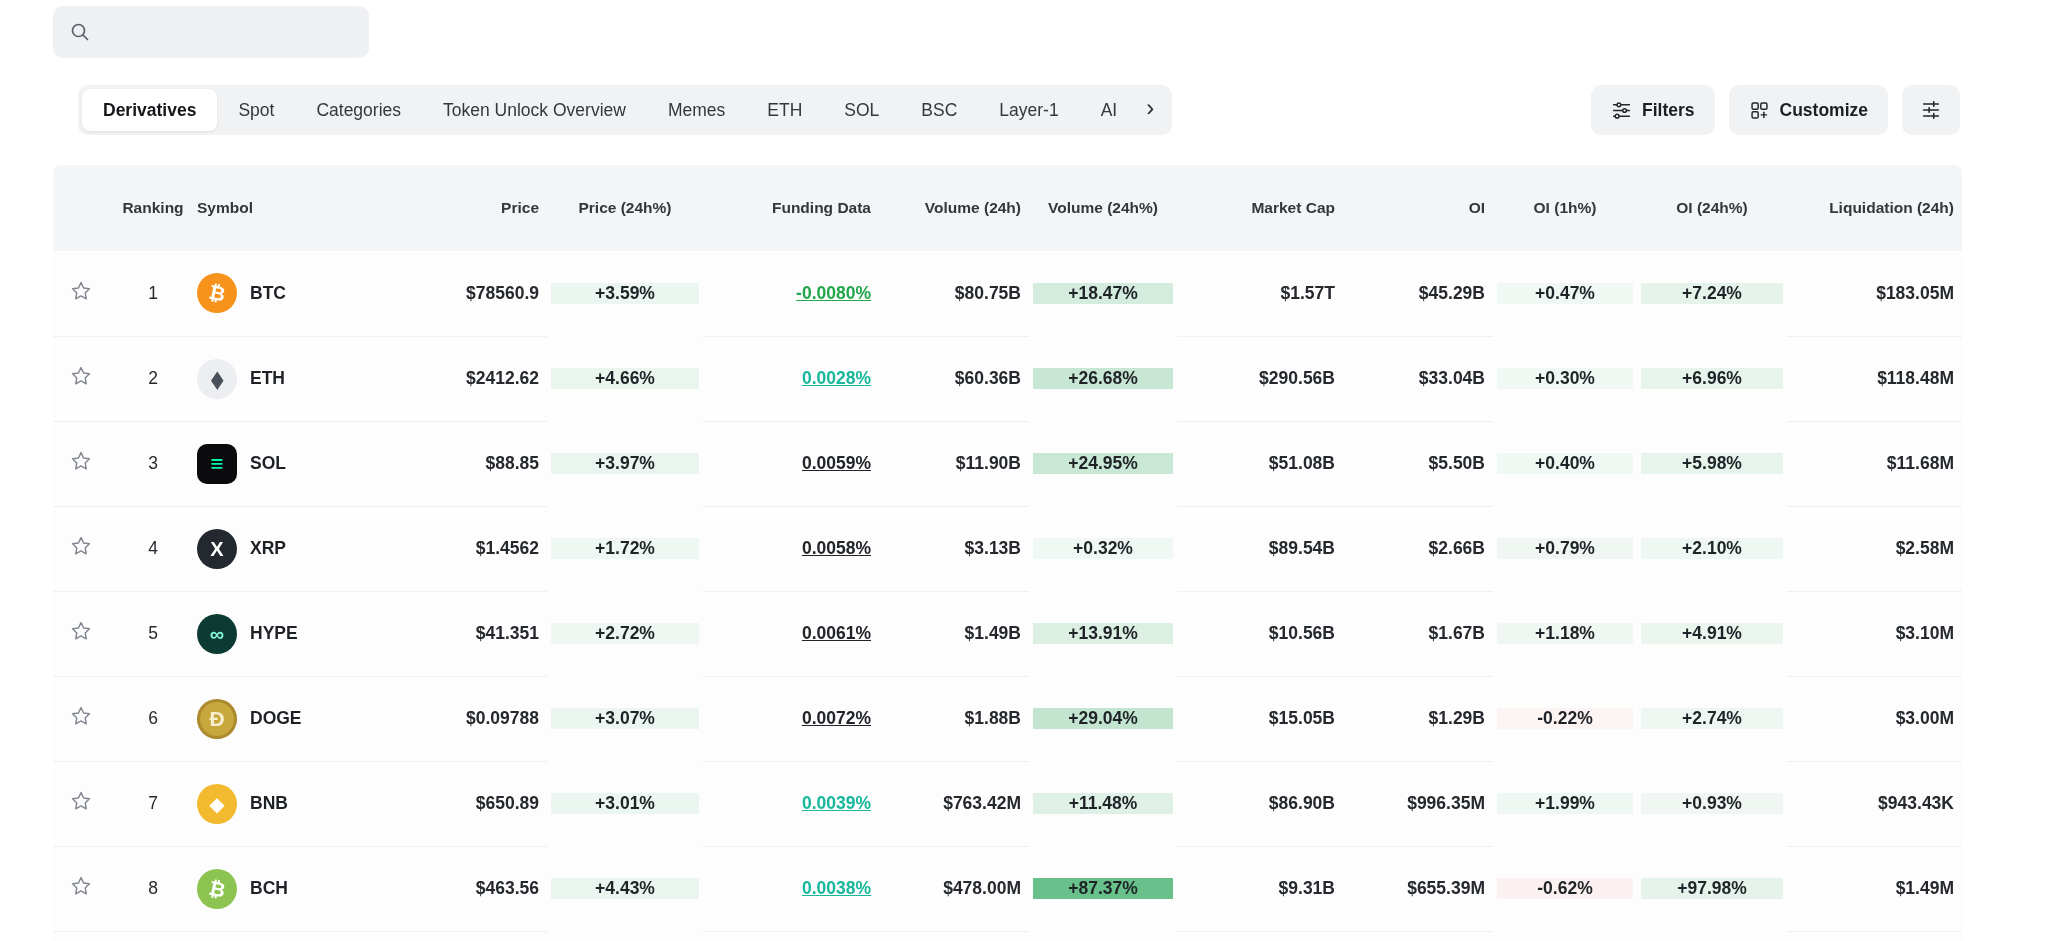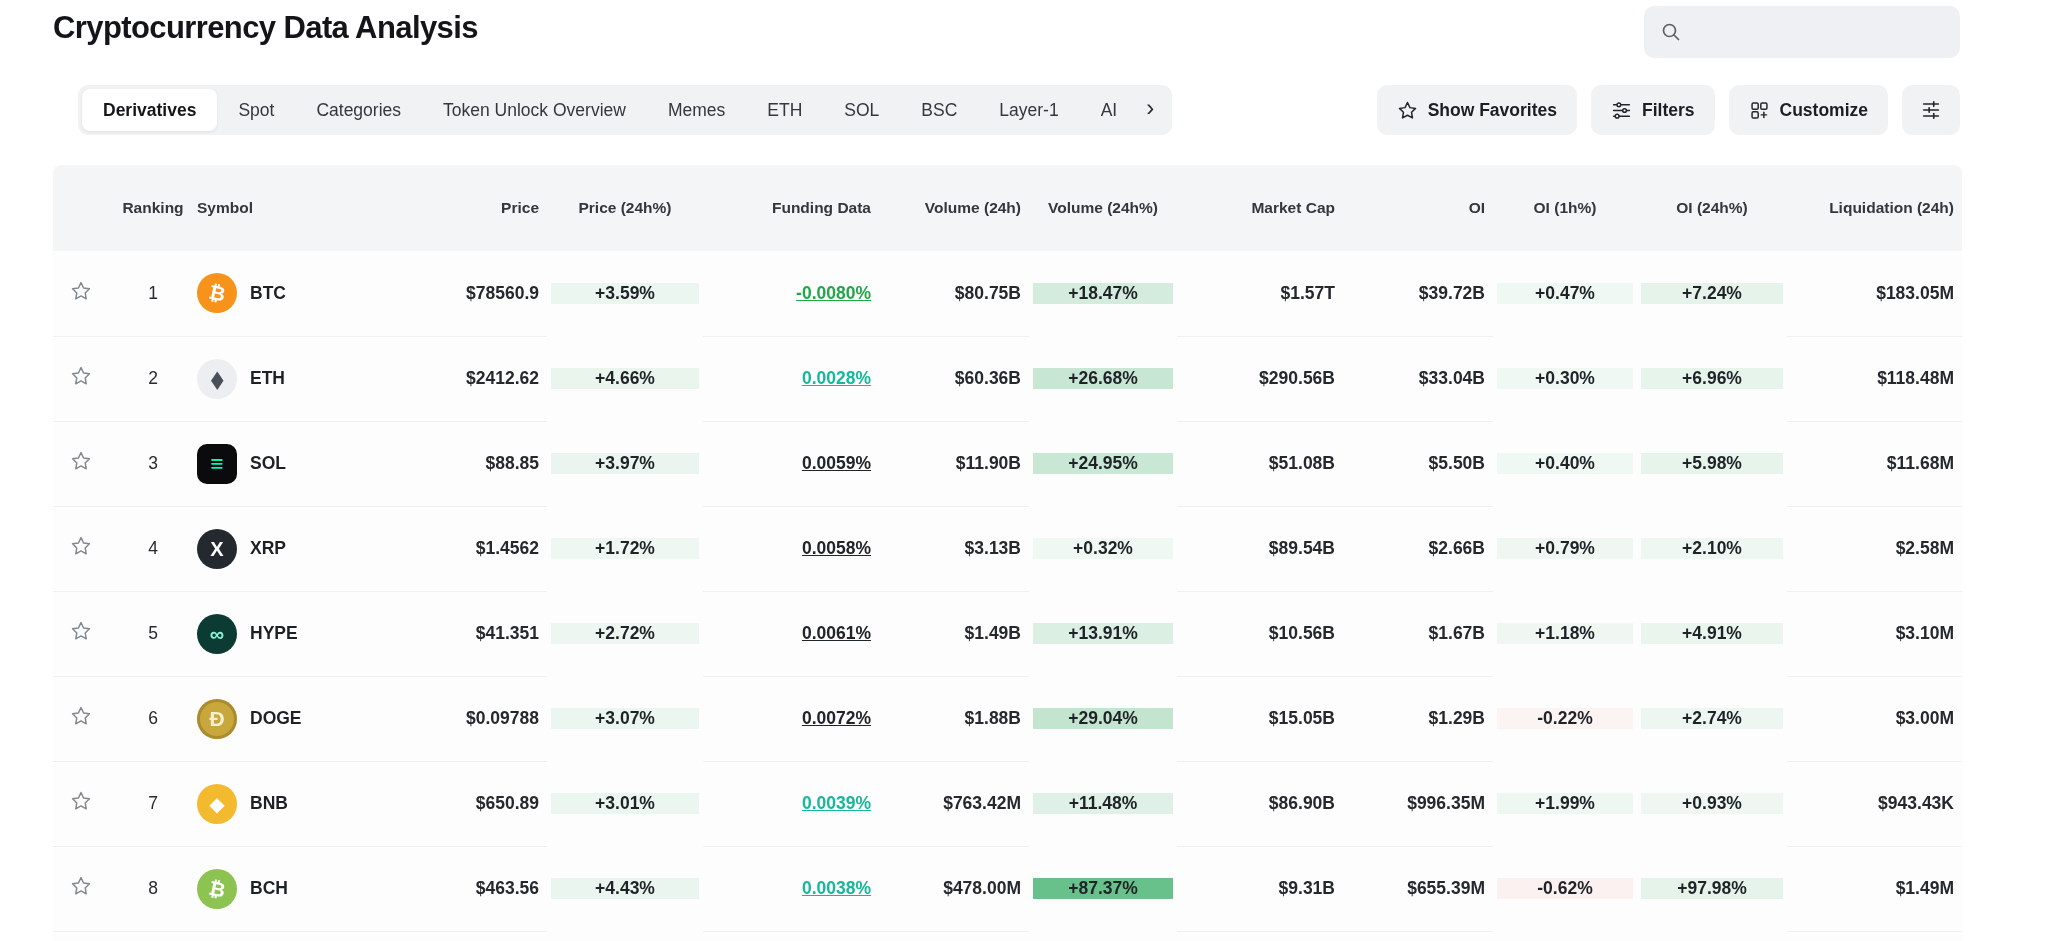--- a/index.html
+++ b/index.html
@@ -61,21 +61,20 @@
   .glyph.doge-g { font-size:21px; }
   .coin-icon.doge { box-shadow:inset 0 0 0 3px rgba(135,106,28,.45); }
   .star-cell { text-align:center; }
   .row-star { cursor:pointer; display:inline-flex; }
   td.funding { font-weight:700;text-decoration:underline; }
 </style>
 </head>
 <body>
 
 <div class="page-header">
-  <div class="page-title">Cryptocurrency Data Analysis</div>
   <div class="search-box">
     <svg width="22" height="22" viewBox="0 0 22 22" fill="none">
       <circle cx="9.5" cy="9.5" r="6" stroke="#5a5f68" stroke-width="1.7"></circle>
       <line x1="14" y1="14" x2="18.5" y2="18.5" stroke="#5a5f68" stroke-width="1.7" stroke-linecap="round"></line>
     </svg>
     <input class="search-input" value="" placeholder="" style="">
   </div>
 </div>
 
 <div class="toolbar-row">
@@ -86,26 +85,20 @@
       <button class="tab">Token Unlock Overview</button>
       <button class="tab">Memes</button>
       <button class="tab">ETH</button>
       <button class="tab">SOL</button>
       <button class="tab">BSC</button>
       <button class="tab">Layer-1</button>
       <button class="tab">AI</button>
       <button class="tab-more">›</button>
     </div>
   <div class="toolbar-buttons">
-    <button class="tool-btn">
-      <svg width="21" height="21" viewBox="0 0 24 24" fill="none">
-        <polygon points="12 2.8 14.8 8.7 21.2 9.6 16.6 14.1 17.7 20.5 12 17.4 6.3 20.5 7.4 14.1 2.8 9.6 9.2 8.7" stroke="#23262b" stroke-width="1.7" stroke-linejoin="round"></polygon>
-      </svg>
-      <span>Show Favorites</span>
-    </button>
     <button class="tool-btn">
       <svg width="21" height="21" viewBox="0 0 24 24" fill="none" stroke="#23262b" stroke-width="1.7" stroke-linecap="round">
         <line x1="3" y1="5.5" x2="21" y2="5.5"></line>
           <circle cx="9" cy="5.5" r="2.1" fill="#fff"></circle>
         <line x1="3" y1="12" x2="21" y2="12"></line>
           <circle cx="15.5" cy="12" r="2.1" fill="#fff"></circle>
         <line x1="3" y1="18.5" x2="21" y2="18.5"></line>
           <circle cx="7" cy="18.5" r="2.1" fill="#fff"></circle>
       </svg>
       <span>Filters</span>
@@ -186,21 +179,21 @@
           <td class="al-r">$78560.9</td>
           <td class="tintcell">
             <div class="tint" style="background-color: rgba(42, 166, 92, 0.082);">+3.59%</div>
           </td>
           <td class="al-r funding" style="color: rgb(34, 166, 74);">-0.0080%</td>
           <td class="al-r">$80.75B</td>
           <td class="tintcell">
             <div class="tint" style="background-color: rgba(42, 166, 92, 0.192);">+18.47%</div>
           </td>
           <td class="al-r">$1.57T</td>
-          <td class="al-r">$39.72B</td>
+          <td class="al-r">$45.29B</td>
           <td class="tintcell">
             <div class="tint" style="background-color: rgba(42, 166, 92, 0.06);">+0.47%</div>
           </td>
           <td class="tintcell">
             <div class="tint" style="background-color: rgba(42, 166, 92, 0.11);">+7.24%</div>
           </td>
           <td class="al-r">$183.05M</td>
         </tr>
         <tr>
           <td class="star-cell"><span class="row-star">

